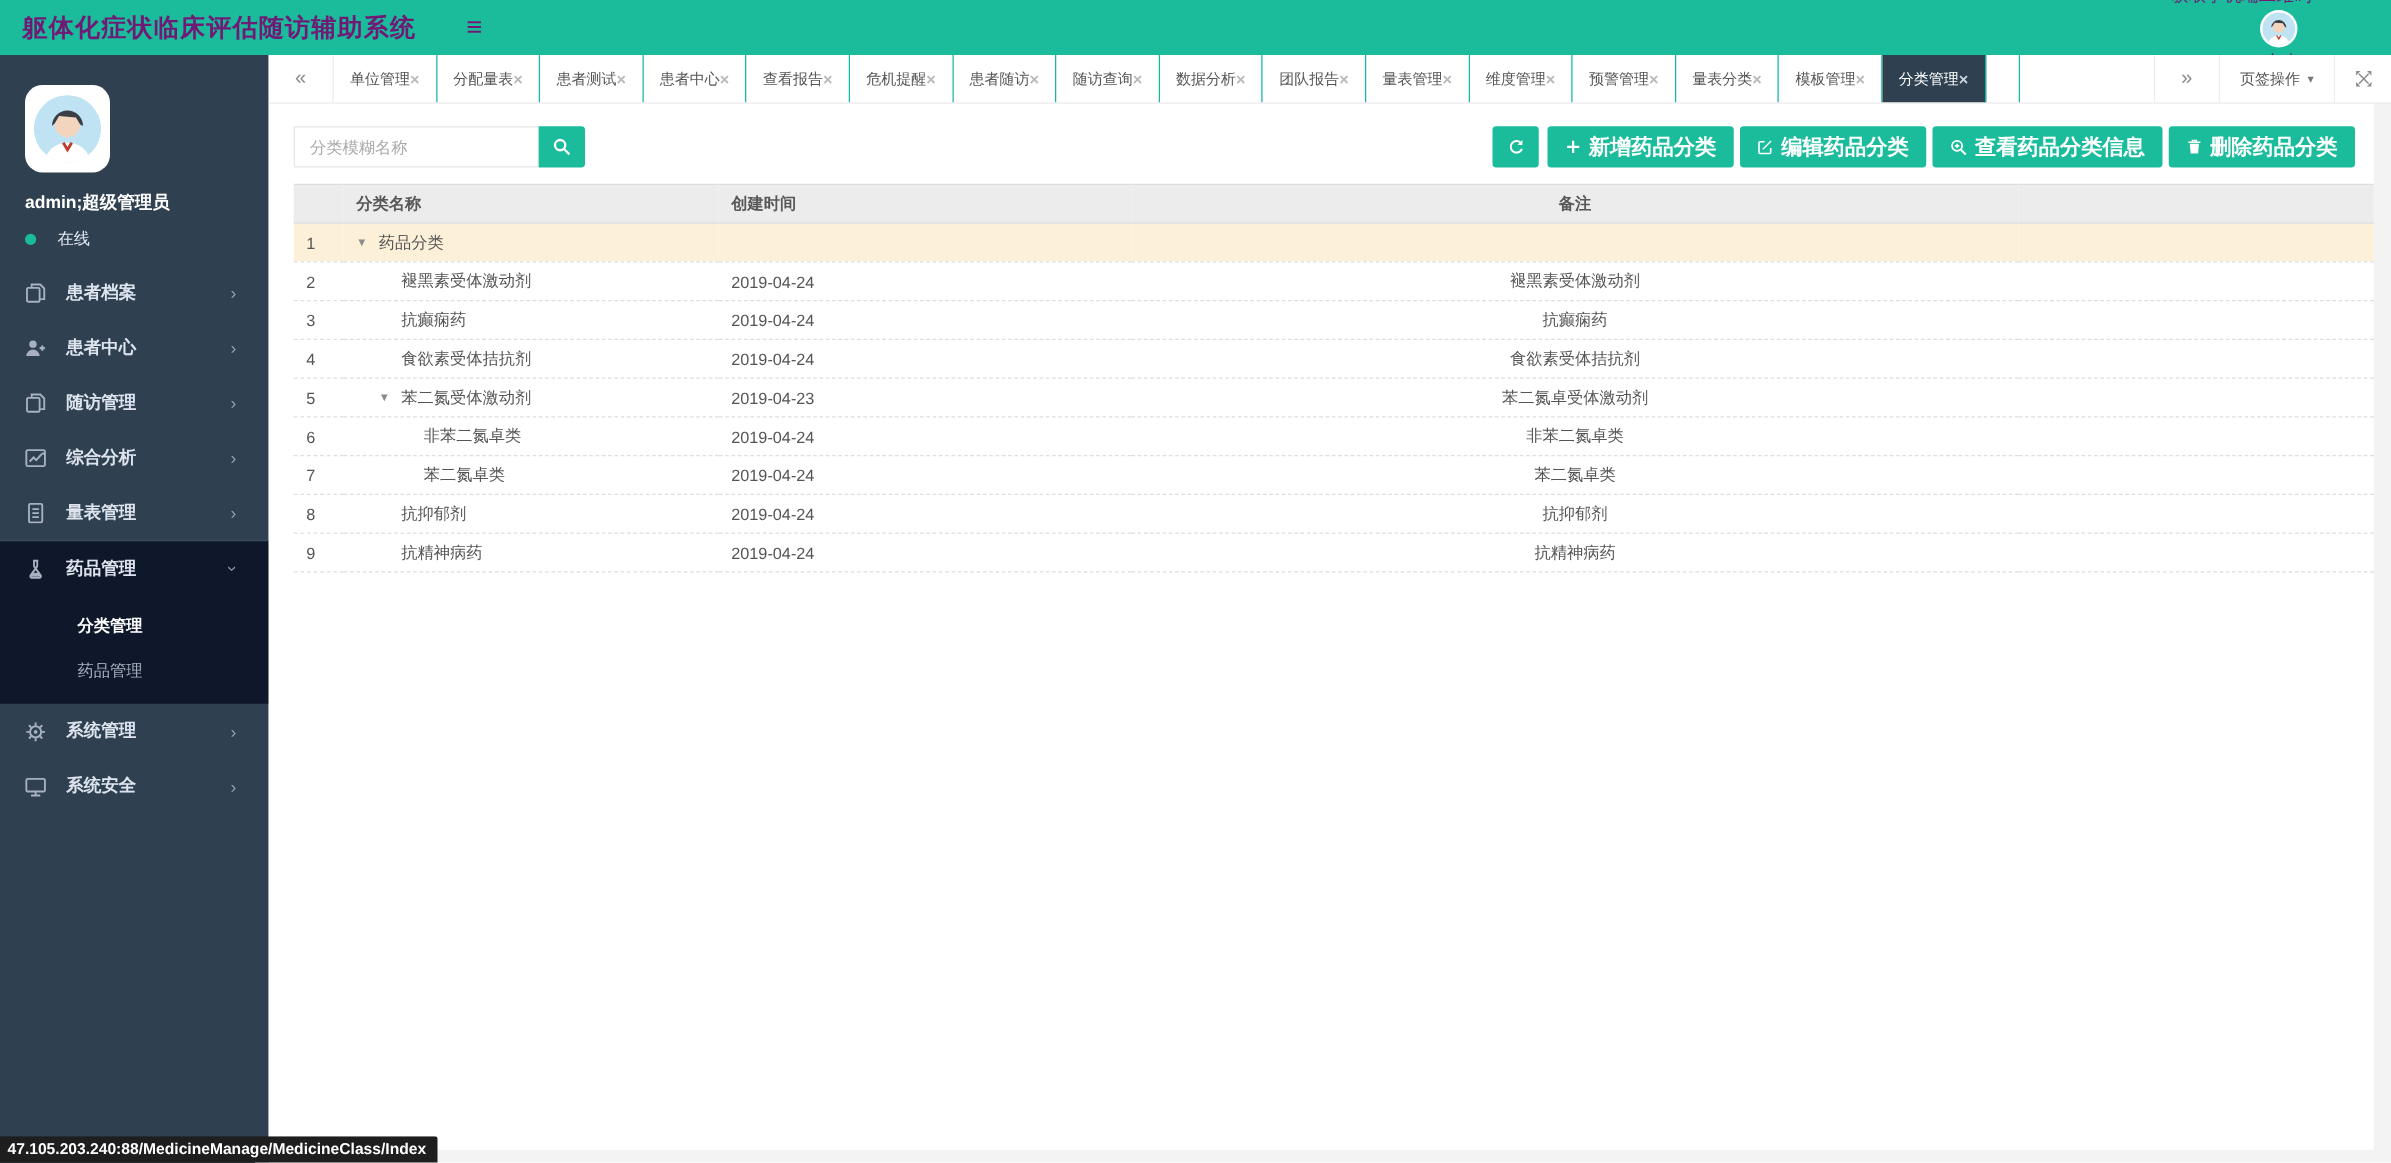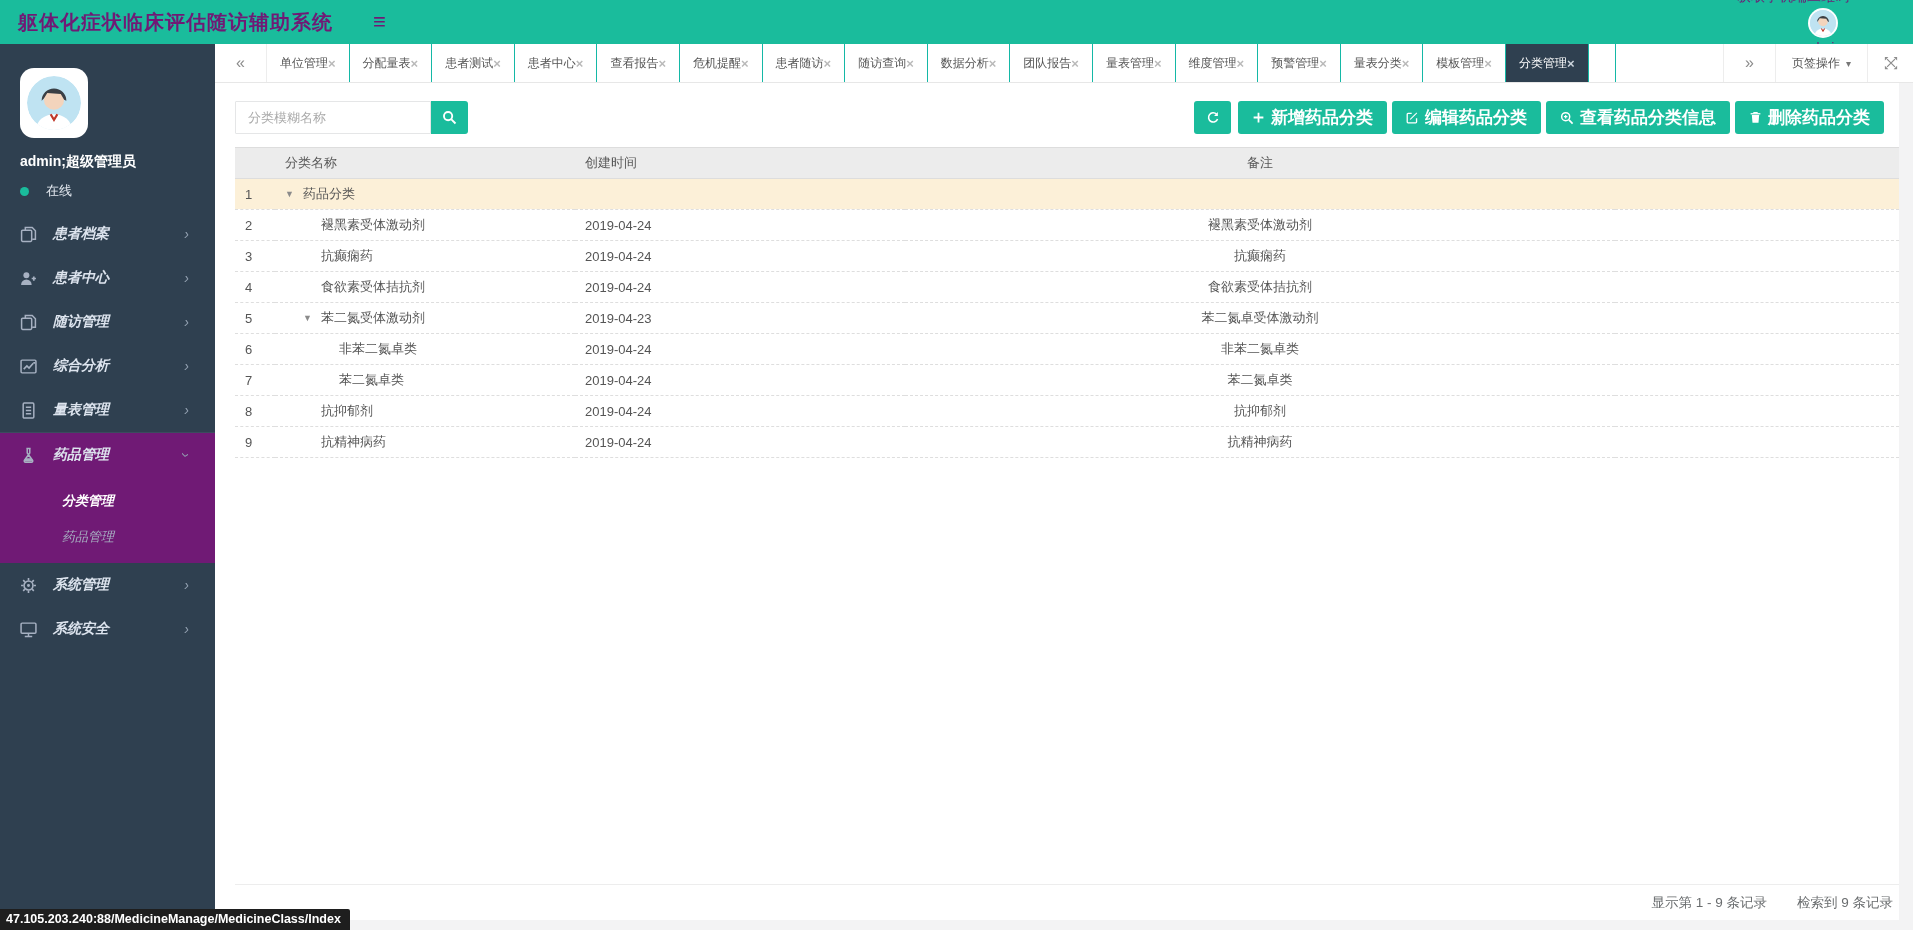--- a/index.html
+++ b/index.html
@@ -19,27 +19,27 @@
   .shell { display:flex; height:886px; }
 
   
   .sidebar { width:215px; flex:none; background:#2f4050; color:#dde4ee; }
   .avatar-card { margin:24px 0 0 20px; width:68px; height:70px; background:#fff; border-radius:14px;
     display:flex; align-items:center; justify-content:center; }
   .avatar-card svg { width:54px; height:54px; border-radius:50%; }
   .user-name { margin:15px 0 0 20px; font-size:14px; font-weight:bold; color:#fff; }
   .user-status { margin:11px 0 0 20px; font-size:13px; color:#e4e9f0; display:flex; align-items:center; gap:17px; }
   .dot { width:9px; height:9px; border-radius:50%; background:#1abc9c; display:inline-block; }
-  .menu { margin-top:12px;font-style:italic; }
+  .menu { margin-top:12px; }
   .mitem { height:44px; display:flex; align-items:center; padding-left:20px; font-size:14px; font-weight:bold;
     color:#dde4ee; cursor:pointer; }
   .mitem .ic { width:17px; height:17px; margin-right:16px; flex:none; }
   .mitem .chev { margin-left:auto; margin-right:26px; color:#93a1b1; font-size:14px; font-weight:normal; }
   .chev.down { transform:rotate(90deg); }
-  .msec { background:#701a75; border-top:1px solid #3b4c5e; }
+  .msec { background:#0f172a; border-top:1px solid #3b4c5e; }
   .submenu { padding:6px 0 8px 0; }
   .smitem { height:36px; display:flex; align-items:center; padding-left:62px; font-size:13px; color:#a7b1c2; cursor:pointer; }
   .smitem.active { color:#fff; font-weight:bold; }
 
   
   .main { flex:1; display:flex; flex-direction:column; background:#f3f3f4; min-width:0; }
 
   
   .tabbar { height:39px; background:#fff; border-bottom:1px solid #e7e7e7; display:flex; align-items:stretch; }
   .tscroll { width:52px; display:flex; align-items:center; justify-content:center; color:#8c8c8c; font-size:16px;
@@ -67,21 +67,21 @@
   .search-btn { width:37px; height:33px; background:#1abc9c; border:none; border-radius:0 3px 3px 0;
     display:flex; align-items:center; justify-content:center; cursor:pointer; }
   .toolbar .spacer { flex:1; }
   .btn { height:33px; background:#1abc9c; color:#fff; border:none; border-radius:3px; font-size:17px; font-weight:bold;
     padding:0 14px; display:flex; align-items:center; gap:6px; cursor:pointer; font-family:inherit; white-space:nowrap; }
   .btn.icon-only { width:37px; padding:0; justify-content:center; margin-right:2px; }
   .btn + .btn { margin-left:5px; }
 
   
   table { width:100%; border-collapse:collapse; font-size:13px; color:#555; table-layout:fixed; }
-  thead th { background:#ececec; height:31px; font-weight:normal; color:#585858; text-align:left; padding:0 10px;
+  thead th { background:#ececec; height:31px; font-weight:bold; color:#585858; text-align:left; padding:0 10px;
     border-top:1px solid #ddd; border-bottom:1px solid #ddd; }
   thead th.c { text-align:center; }
   tbody td { height:31px; border-bottom:1px dashed #dedede; padding:0 10px; white-space:nowrap; overflow:hidden; }
   td.remark { text-align:center; }
   tr.selected td { background:#fcf0d8; }
   .tree-pad { display:inline-block; }
   .tree-pad.lvl0 { width:0; } .tree-pad.lvl1 { width:18px; } .tree-pad.lvl2 { width:36px; }
   .tcaret { display:inline-block; width:18px; font-size:9px; color:#8b8b8b; vertical-align:1px; }
   .tcaret.hide { visibility:hidden; }
 
@@ -427,22 +427,18 @@
           <tr>
             <td>9</td>
             <td><span class="tree-pad lvl1"></span><span class="tcaret hide"></span><span>抗精神病药</span></td>
             <td>2019-04-24</td>
             <td class="remark">抗精神病药</td>
               <td></td>
           </tr>
         </tbody>
       </table>
 
-      <div class="pager">
-        <span>显示第 1 - 9 条记录</span>
-        <span>检索到 9 条记录</span>
-      </div>
     </div>
     <div class="bottom-strip"></div>
   </div>
 </div>
 
 <div class="status-tip">47.105.203.240:88/MedicineManage/MedicineClass/Index</div>
 
 </body></html>

